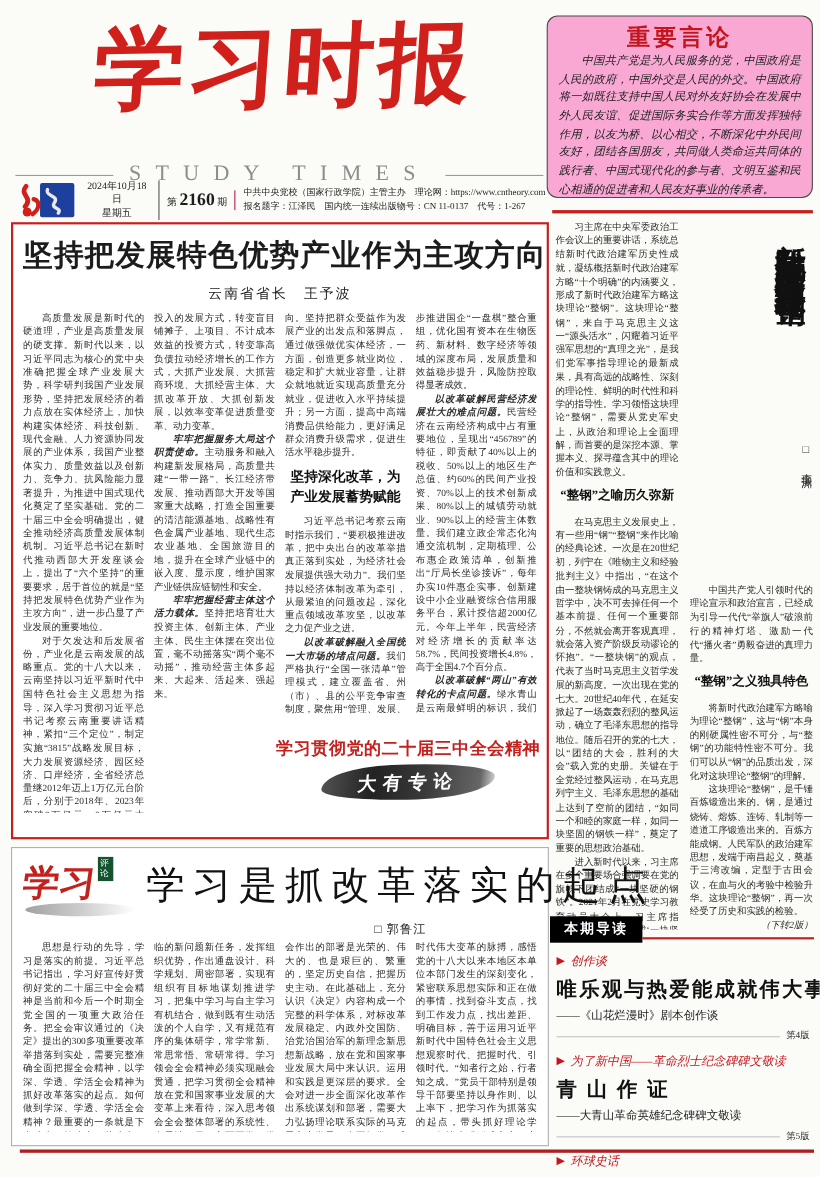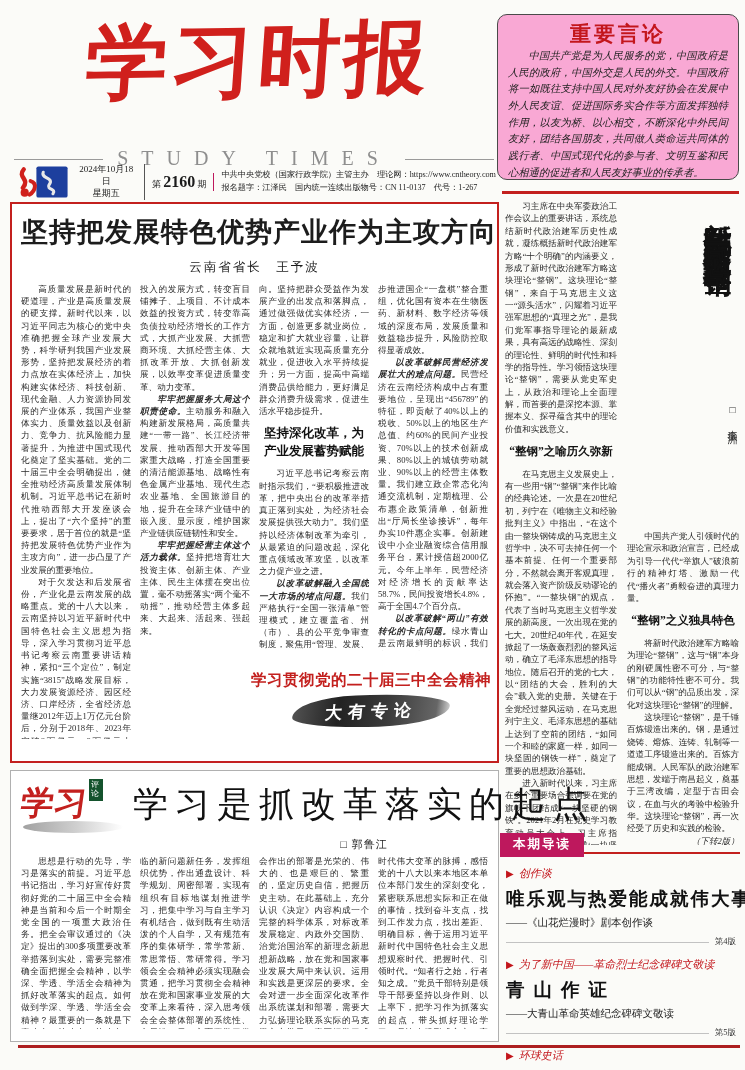--- a/index.html
+++ b/index.html
@@ -96,21 +96,21 @@
   .rev-center { flex:1; text-align:center; padding-top:2px; }
   .rev-title { font-size:35px; font-weight:400; letter-spacing:7px; white-space:nowrap;
     font-family:"Liberation Serif",serif; color:#111; }
   .rev-byline { font-size:11px; margin-top:9px; letter-spacing:1px; }
   .rev-cols { display:flex; gap:9px; height:174px; margin-top:4px; }
   .rev-col { flex:1 1 0; overflow:hidden; font-size:8.6px; line-height:1.42; text-align:justify; color:#2a2a2a; }
 
   
   .digest { left:500px; top:833px; width:240px; }
   .digest-header { display:flex; align-items:flex-end; }
-  .digest-tab { background:#be185d; color:#fff; font-weight:bold; font-size:12.5px;
+  .digest-tab { background:#000000; color:#fff; font-weight:bold; font-size:12.5px;
     padding:3px 13px 4px; letter-spacing:2px; font-family:"Liberation Sans",sans-serif; }
   .digest-header .hline { flex:1; height:2.5px; background:#c3201e; margin-bottom:3px; }
   .d-item { padding:9px 4px 0 6px; }
   .d-tag { color:#c3161c; font-size:11px; font-style:italic; display:flex; align-items:center; gap:5px; }
   .d-arrow { color:#c3161c; font-size:10px; font-style:normal; }
   .d-title { font-size:18.5px; font-weight:900; letter-spacing:2px; margin-top:5px; white-space:nowrap;
     font-family:"Liberation Serif",serif; color:#111; }
   .d-title.spaced { letter-spacing:9px; }
   .d-sub { font-size:10.5px; margin-top:5px; color:#222; }
   .d-rule { display:flex; align-items:center; gap:6px; margin-top:6px; }

